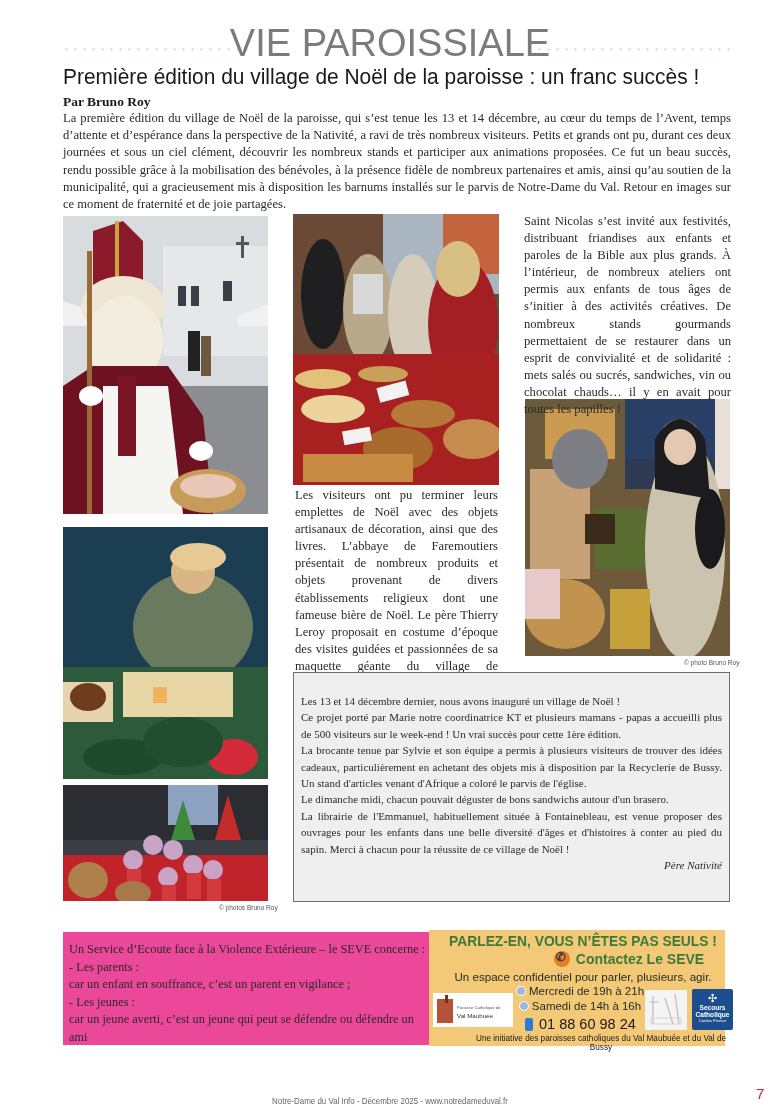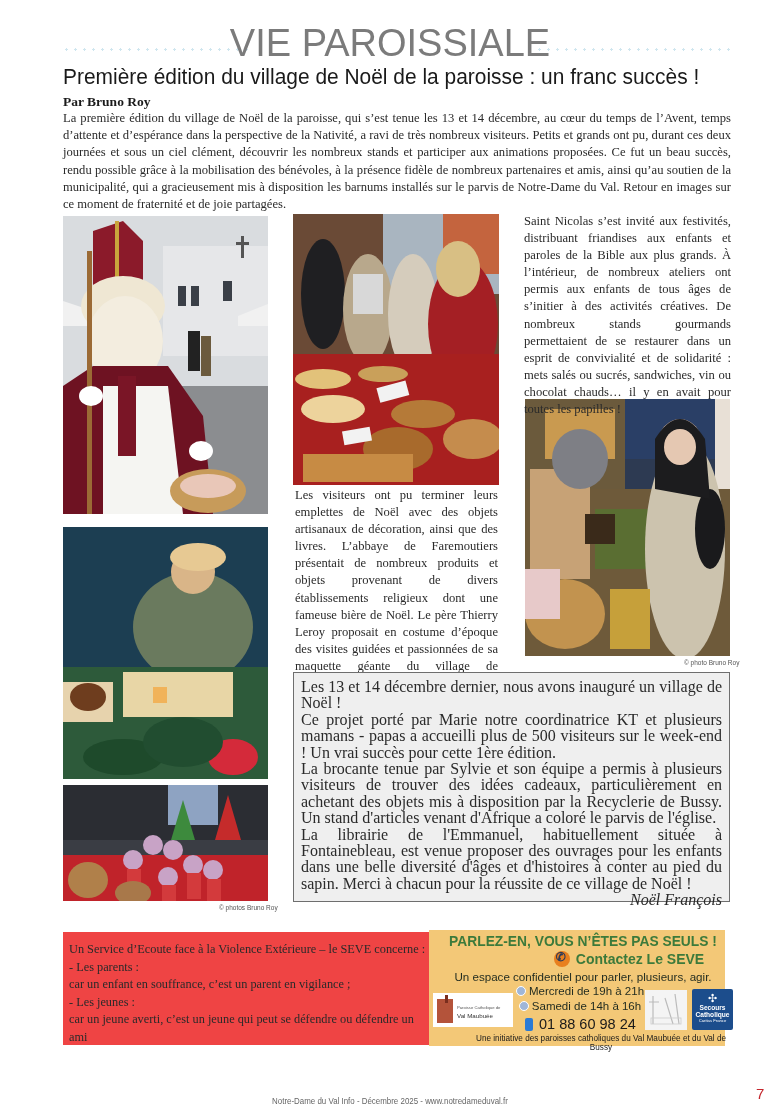--- a/index.html
+++ b/index.html
@@ -45,30 +45,30 @@
     position: absolute; font-family: "Liberation Serif", serif; font-size: 12.6px;
     line-height: 17.1px; text-align: justify; color: #2a2a2a; hyphens: auto;
   }
   .red-dot { display: inline-block; width: 6px; height: 6px; border-radius: 50%;
     background: #d32027; margin-left: 4px; vertical-align: middle; }
 
   
   .framed {
     position: absolute; left: 293px; top: 672px; width: 437px; height: 230px;
     background: #efefef; border: 1.5px solid #6e6e6e;
-    padding: 6px 7px 6px 7px;
-    font-family: "Liberation Serif", serif; font-size: 16px; line-height: 16.4px; color: #2a2a2a;
+    padding: 20px 7px 6px 7px;
+    font-family: "Liberation Serif", serif; font-size: 11px; line-height: 16.4px; color: #2a2a2a;
   }
   .framed p { margin: 0; text-align: justify; }
   .framed .sign { text-align: right; font-style: italic; }
 
   
   .seve-left {
     position: absolute; left: 63px; top: 932px; width: 367px; height: 113px;
-    background: #ef4444; padding: 9px 4px 0 6px;
+    background: #ec4899; padding: 9px 4px 0 6px;
     font-family: "Liberation Serif", serif; font-size: 12.3px; line-height: 17.6px; color: #2a2a2a;
   }
   .seve-right {
     position: absolute; left: 429px; top: 930px; width: 296px; height: 116px;
     background: #f3c877;
   }
   .seve-h1 { position: absolute; left: 0; top: 4px; width: 308px; text-align: center;
     font-family: "Liberation Sans", sans-serif; font-weight: bold; font-size: 13.8px; color: #3c7a3b; }
   .seve-h2 { position: absolute; left: 0; top: 21px; width: 308px; text-align: center;
     font-family: "Liberation Sans", sans-serif; font-weight: bold; font-size: 14px; color: #3c7a3b; margin-left: 46px; }
@@ -241,22 +241,23 @@
 <div class="credit" style="left:684px; top:659px;">© photo Bruno Roy</div>
 
 <div class="col-text" style="left:295px; top:487px; width:203px;"><span>Les visiteurs ont pu terminer leurs emplettes de Noël avec des objets artisanaux de décoration, ainsi que des livres. L’abbaye de Faremoutiers présentait de nombreux produits et objets provenant de divers établissements religieux dont une fameuse bière de Noël. Le père Thierry Leroy proposait en costume d’époque des visites guidées et passionnées de sa maquette géante du village de Bethléem.</span><span class="red-dot"></span></div>
 
 <div class="col-text" style="left:524px; top:213px; width:207px;">Saint Nicolas s’est invité aux festivités, distribuant friandises aux enfants et paroles de la Bible aux plus grands. À l’intérieur, de nombreux ateliers ont permis aux enfants de tous âges de s’initier à des activités créatives. De nombreux stands gourmands permettaient de se restaurer dans un esprit de convivialité et de solidarité : mets salés ou sucrés, sandwiches, vin ou chocolat chauds… il y en avait pour toutes les papilles !</div>
 
 <div class="framed">
   <p>Les 13 et 14 décembre dernier, nous avons inauguré un village de Noël !</p>
   <p>Ce projet porté par Marie notre coordinatrice KT et plusieurs mamans - papas a accueilli plus de 500 visiteurs sur le week-end ! Un vrai succès pour cette 1ère édition.</p>
   <p>La brocante tenue par Sylvie et son équipe a permis à plusieurs visiteurs de trouver des idées cadeaux, particulièrement en achetant des objets mis à disposition par la Recyclerie de Bussy. Un stand d'articles venant d'Afrique a coloré le parvis de l'église.</p>
+  <p>Le dimanche midi, chacun pouvait déguster de bons sandwichs autour d'un brasero.</p>
   <p>La librairie de l'Emmanuel, habituellement située à Fontainebleau, est venue proposer des ouvrages pour les enfants dans une belle diversité d'âges et d'histoires à conter au pied du sapin. Merci à chacun pour la réussite de ce village de Noël !</p>
-  <p class="sign">Noël François</p>
+  <p class="sign">Père Nativité</p>
 </div>
 
 <div class="seve-left">
   <div>Un Service d’Ecoute face à la Violence Extérieure – le SEVE concerne :</div>
   <div>- Les parents :</div>
   <div>car un enfant en souffrance, c’est un parent en vigilance ;</div>
   <div>- Les jeunes :</div>
   <div>car un jeune averti, c’est un jeune qui peut se défendre ou défendre un ami</div>
 </div>
 

